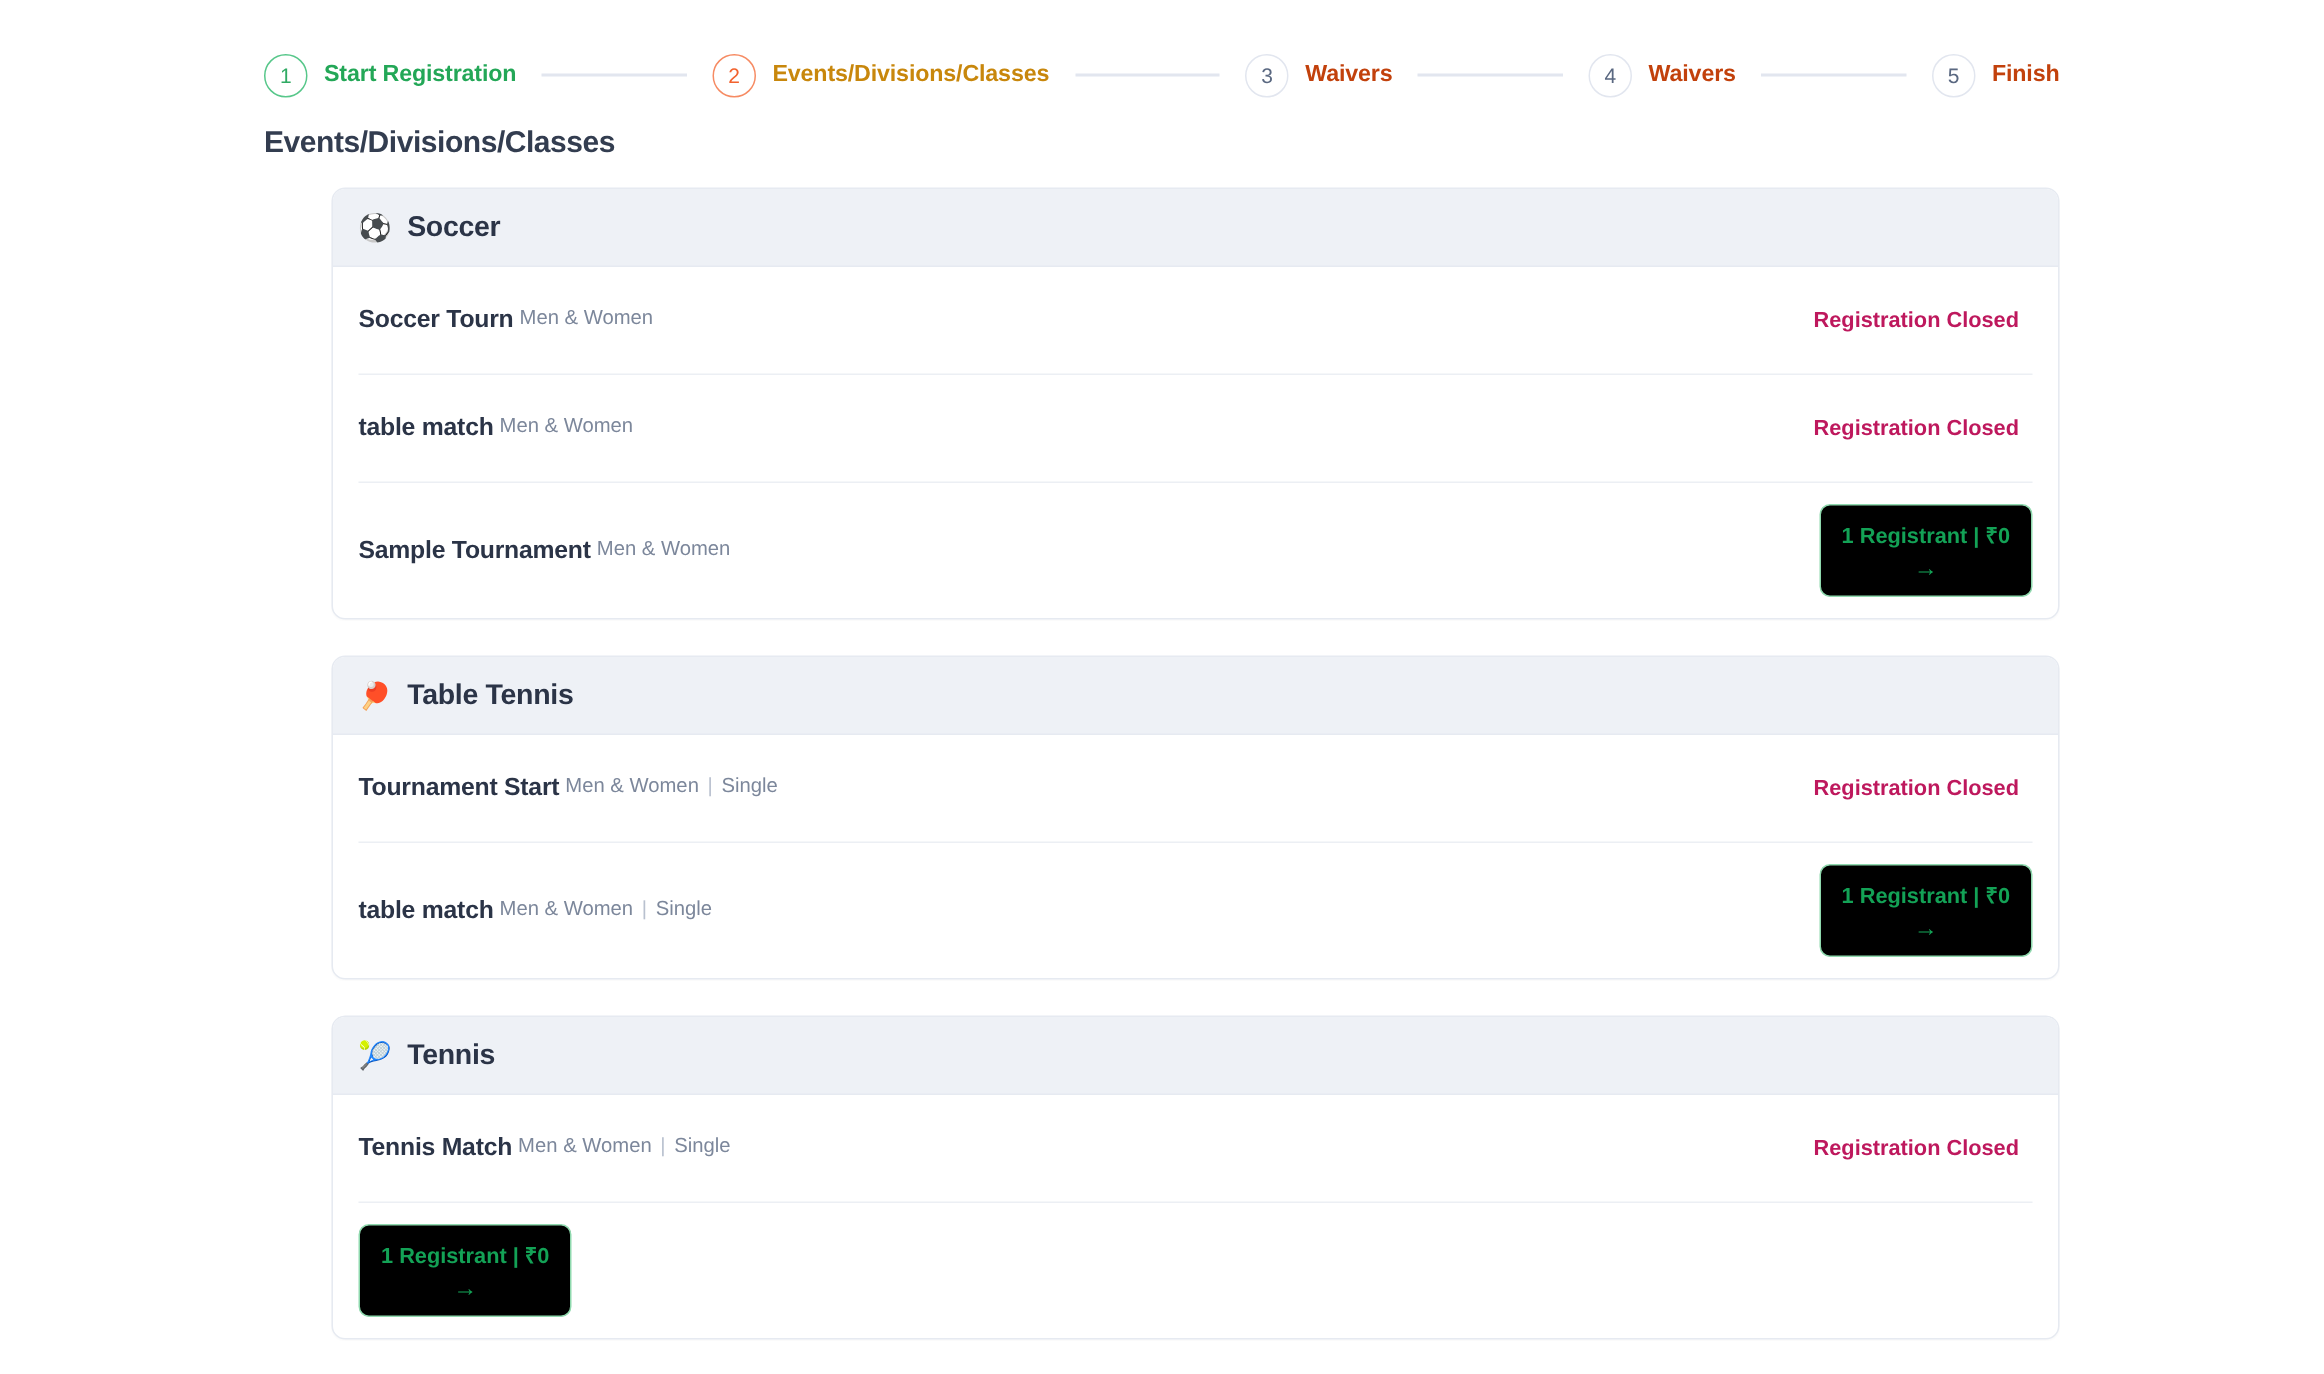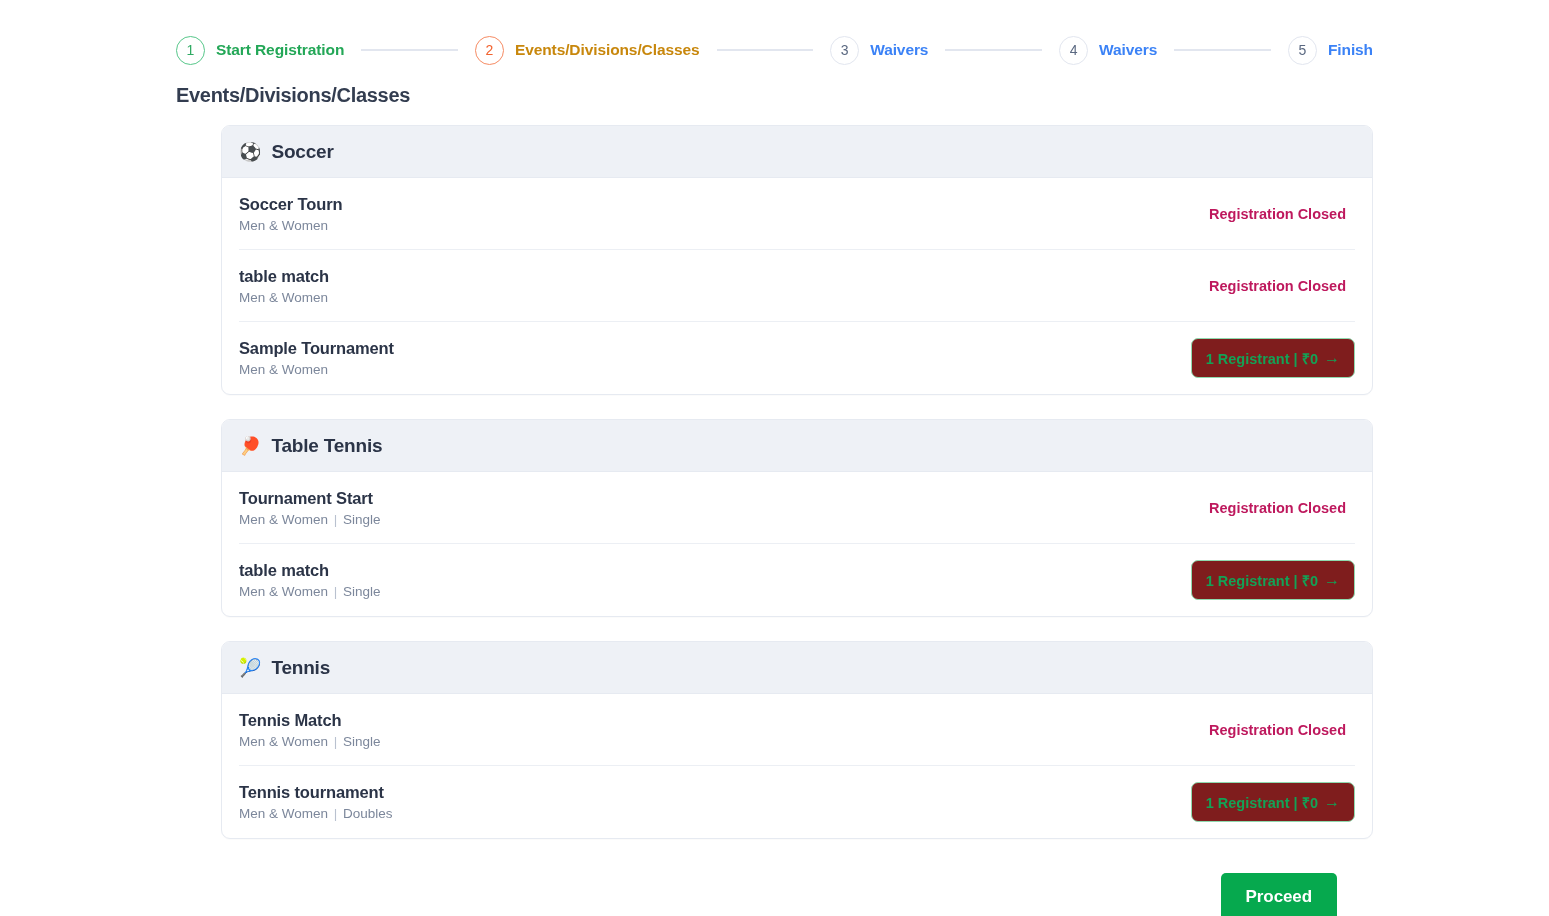--- a/index.html
+++ b/index.html
@@ -43,21 +43,21 @@
     justify-content: center;
     font-size: 14px;
     font-weight: 400;
     color: #5a6881;
     background: #ffffff;
     flex: 0 0 auto;
   }
   .step-label {
     font-size: 15.5px;
     font-weight: bold;
-    color: #3b82f6;
+    color: #c2410c;
     white-space: nowrap;
     letter-spacing: -0.1px;
   }
   .step.done .step-circle { border-color: #57c78a; color: #2faa63; }
   .step.done .step-label { color: #23a757; }
   .step.active .step-circle { border-color: #f68b63; color: #f2622e; }
   .step.active .step-label { color: #c8870c; }
 
   .connector {
     flex: 1 1 auto;
@@ -119,21 +119,21 @@
   .event-row {
     display: flex;
     align-items: center;
     justify-content: space-between;
     min-height: 72px;
     padding: 14px 0;
     border-bottom: 1px solid #eceff4;
   }
   .event-row:last-child { border-bottom: none; }
 
-  .event-info { display: flex; flex-direction: column; gap: 4px; }
+  .event-info { display: flex; flex-direction: row; gap: 4px; }
   .event-name {
     font-size: 16.5px;
     font-weight: bold;
     color: #2b3447;
     letter-spacing: -0.15px;
   }
   .event-meta {
     font-size: 13.5px;
     color: #7c879b;
     font-weight: 400;
@@ -147,28 +147,29 @@
     white-space: nowrap;
     padding-right: 9px;
   }
 
   .registrant-btn {
     display: inline-flex;
     align-items: center;
     gap: 6px;
     border: 1px solid #8fd9ae;
     border-radius: 7px;
-    background: #7f1d1d;
+    background: #000000;
     color: #13a256;
     font-size: 14.5px;
     font-weight: bold;
     padding: 9px 14px;
     white-space: nowrap;
     cursor: pointer;
     font-family: "Liberation Sans", sans-serif;
+    flex-direction: column;
   }
   .registrant-btn .arrow {
     font-size: 16px;
     line-height: 1;
     position: relative;
     top: 0px;
   }
 
   
   .footer {
@@ -289,24 +290,20 @@
           </div>
           <div class="card-body">
             <div class="event-row">
               <div class="event-info">
                 <div class="event-name">Tennis Match</div>
                 <div class="event-meta"><span>Men &amp; Women</span><span class="sep"> | </span><span>Single</span></div>
               </div>
               <div class="status-closed">Registration Closed</div>
             </div>
             <div class="event-row">
-              <div class="event-info">
-                <div class="event-name">Tennis tournament</div>
-                <div class="event-meta"><span>Men &amp; Women</span><span class="sep"> | </span><span>Doubles</span></div>
-              </div>
               <button class="registrant-btn">
                 <span>1 Registrant | ₹0</span>
                 <span class="arrow">→</span>
               </button>
             </div>
           </div>
         </div>
       </div>
   </div>
 

